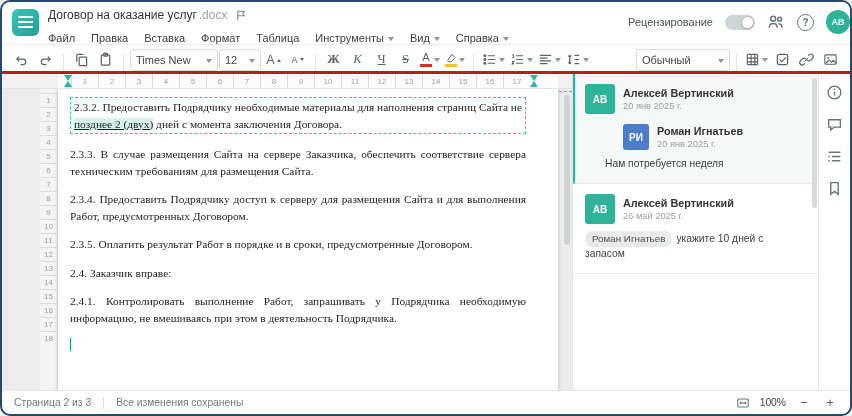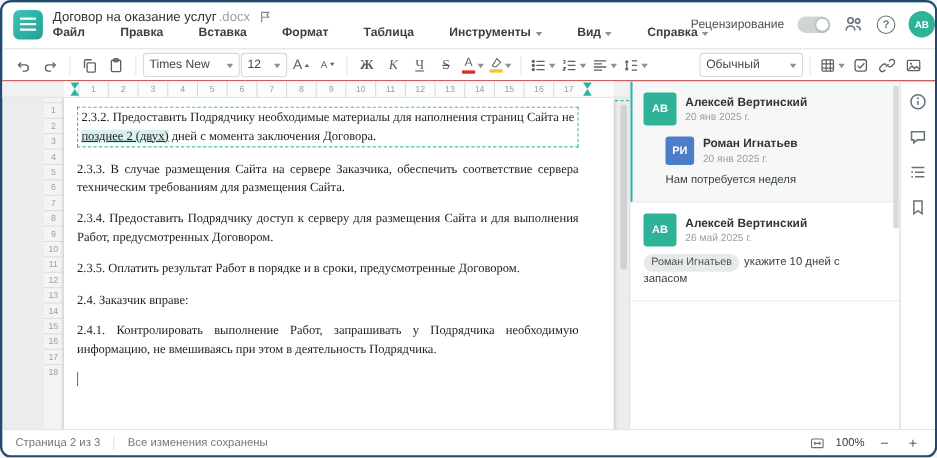--- a/index.html
+++ b/index.html
@@ -12,35 +12,35 @@
   
   .titlebar{height:42px;display:flex;padding:0 10px;position:relative;background:#fff;}
   .logo{width:27px;height:27px;border-radius:6px;margin:7px 9px 0 0;flex:0 0 auto;
     background:linear-gradient(135deg,#3cc4b8,#23a093);position:relative;cursor:pointer;}
   .logo .bars{position:absolute;left:6px;top:7px;width:15px;height:2.4px;background:#fff;border-radius:2px;
     box-shadow:0 5px 0 #fff,0 10px 0 #fff;display:block;}
   .title-block{display:flex;flex-direction:column;padding-top:4px;min-width:0;}
   .doc-title{font-size:12px;color:#333;display:flex;align-items:center;gap:2px;height:18px;}
   .doc-title .ext{color:#9aa3a8;}
   .flag{color:#7d8a90;margin-left:6px;display:inline-flex;}
-  .menubar{display:flex;gap:32px;font-size:11px;color:#3c4043;height:20px;align-items:flex-start;font-weight:bold;}
+  .menubar{display:flex;gap:16px;font-size:11px;color:#3c4043;height:20px;align-items:flex-end;}
   .menu-item{display:inline-flex;align-items:center;gap:4px;cursor:pointer;white-space:nowrap;}
   .caret{width:0;height:0;border:3px solid transparent;border-top:4px solid #8a9398;transform:translateY(2px);display:inline-block;}
   .header-right{position:absolute;right:0;top:8px;display:flex;align-items:center;gap:12px;}
   .review-label{font-size:11px;color:#4a5256;}
   .toggle{width:30px;height:15px;border-radius:8px;background:#cdd6d5;position:relative;cursor:pointer;}
   .toggle .knob{position:absolute;right:1px;top:1px;width:13px;height:13px;border-radius:50%;background:#fff;
     border:1px solid #b4bdbc;box-shadow:0 1px 1px rgba(0,0,0,.15);}
   .hicon{color:#667379;display:inline-flex;cursor:pointer;}
   .help-circle{width:17px;height:17px;border-radius:50%;border:1.3px solid #667379;color:#667379;
     font-size:10px;display:flex;align-items:center;justify-content:center;font-weight:bold;cursor:pointer;}
   .avatar{width:24px;height:24px;border-radius:50%;background:#2eb398;color:#fff;font-size:9px;font-weight:bold;
     display:flex;align-items:center;justify-content:center;cursor:pointer;}
   
-  .toolbar{height:30px;border-top:1px solid #ebebeb;border-bottom:1px solid #b91c1c;display:flex;align-items:center;
+  .toolbar{height:30px;border-top:1px solid #ebebeb;border-bottom:3px solid #b91c1c;display:flex;align-items:flex-end;
     padding:0 8px;gap:1px;color:#5a6166;background:#fff;}
   .tb{height:23px;min-width:23px;padding:0 2px;display:inline-flex;align-items:center;justify-content:center;
     border-radius:3px;font-size:12.5px;cursor:pointer;gap:2px;flex:0 0 auto;}
   .tb svg{display:block;}
   .sep{width:1px;height:17px;background:#e4e6e6;margin:0 5px;flex:0 0 auto;}
   .select{border:1px solid #d7dbdb;border-radius:3px;height:22px;display:inline-flex;align-items:center;
     justify-content:space-between;padding:0 5px;font-size:11px;color:#444;cursor:pointer;flex:0 0 auto;gap:6px;}
   .sel-font{width:88px;}
   .sel-size{width:42px;}
   .sel-style{width:94px;margin-left:auto;}
@@ -86,21 +86,21 @@
   .comment-card.selected{background:#f6f7f7;border-left:2px solid #2bb3a3;padding-left:10px;}
   .c-head{display:flex;gap:8px;align-items:center;margin-bottom:7px;}
   .c-avatar{width:30px;height:30px;border-radius:3px;color:#fff;font-size:10px;font-weight:bold;
     display:flex;align-items:center;justify-content:center;flex:0 0 auto;}
   .av-green{background:#2eb398;}
   .av-blue{background:#4d7cc9;}
   .c-name{font-size:10.8px;font-weight:bold;color:#333;line-height:1.3;}
   .c-date{font-size:9.3px;color:#9aa0a3;line-height:1.3;}
   .c-body{color:#3c4043;line-height:1.38;font-size:10.3px;}
   .c-reply{margin-top:10px;margin-left:20px;}
-  .c-reply .c-avatar{width:26px;height:26px;}
+  .c-reply .c-avatar{width:26px;height:26px;margin-left:18px;}
   .mention-chip{display:inline-block;background:#e8eaea;color:#4a5256;border-radius:9px;
     padding:1px 7px;font-size:9.8px;margin-right:4px;}
   .comments-scrollbar{position:absolute;right:1px;top:4px;width:5px;height:130px;background:#d8dadb;border-radius:3px;cursor:pointer;}
   
   .rail{width:32px;background:#fff;border-left:1px solid #e1e3e3;display:flex;flex-direction:column;
     align-items:center;padding-top:10px;gap:15px;flex:0 0 auto;color:#6b7479;}
   .rail .hicon{cursor:pointer;}
   
   .statusbar{height:24px;border-top:1px solid #e3e5e5;display:flex;align-items:center;
     padding:0 12px;font-size:10.3px;color:#6f7a7e;background:#fff;gap:12px;}

